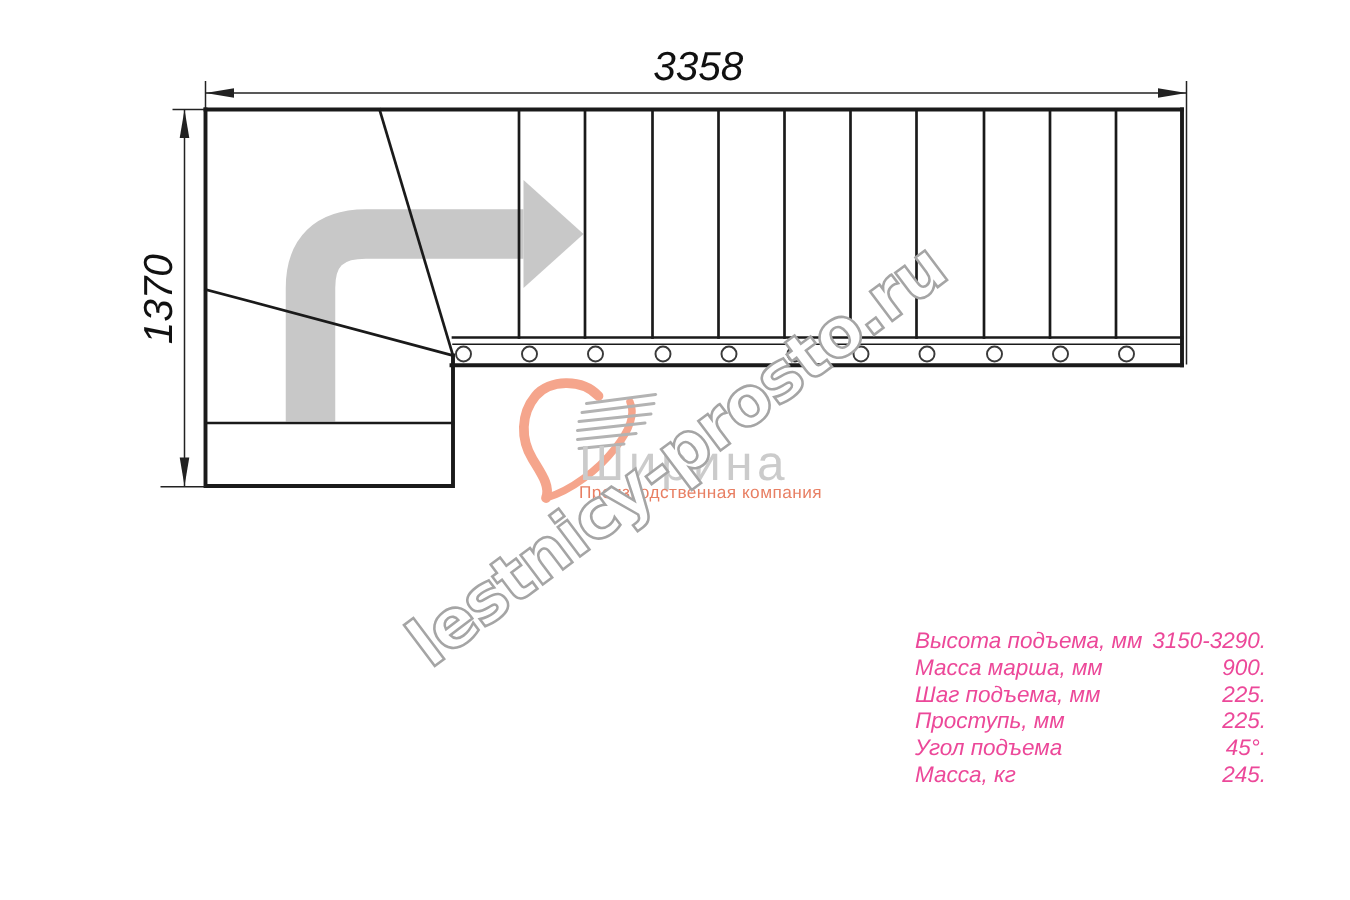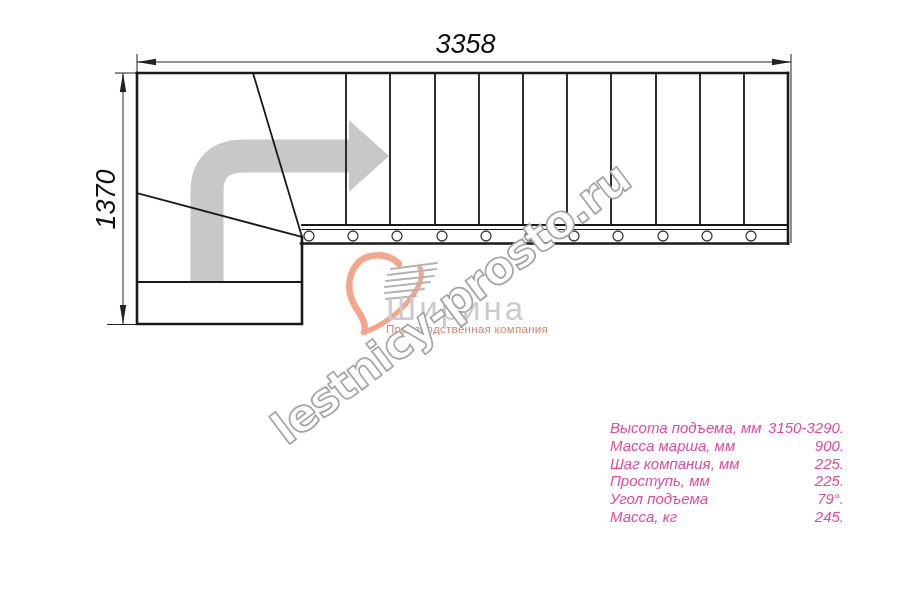--- a/index.html
+++ b/index.html
@@ -138,30 +138,30 @@
   <div id="spec-table">
     <div class="spec-row">
       <span class="spec-label">Высота подъема, мм</span>
       <span class="spec-value">3150-3290.</span>
     </div>
     <div class="spec-row">
       <span class="spec-label">Масса марша, мм</span>
       <span class="spec-value">900.</span>
     </div>
     <div class="spec-row">
-      <span class="spec-label">Шаг компания, мм</span>
+      <span class="spec-label">Шаг подъема, мм</span>
       <span class="spec-value">225.</span>
     </div>
     <div class="spec-row">
       <span class="spec-label">Проступь, мм</span>
       <span class="spec-value">225.</span>
     </div>
     <div class="spec-row">
       <span class="spec-label">Угол подъема</span>
-      <span class="spec-value">79°.</span>
+      <span class="spec-value">45°.</span>
     </div>
     <div class="spec-row">
       <span class="spec-label">Масса, кг</span>
       <span class="spec-value">245.</span>
     </div>
   </div>
 
 </div>
 
 </body></html>

